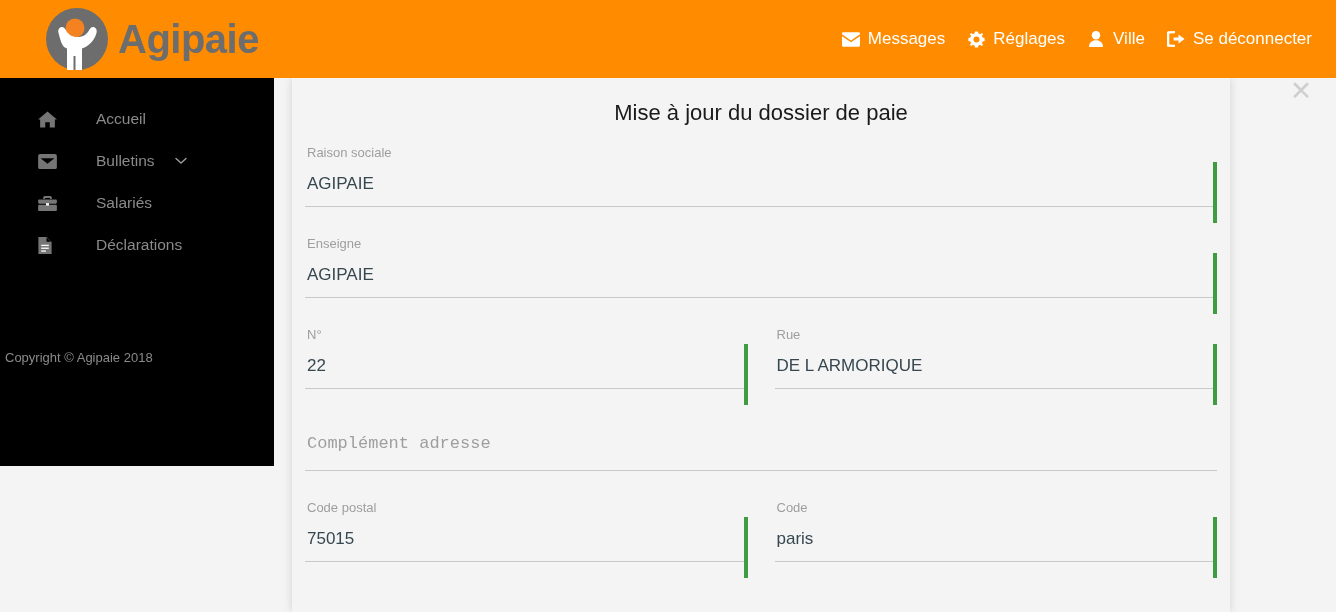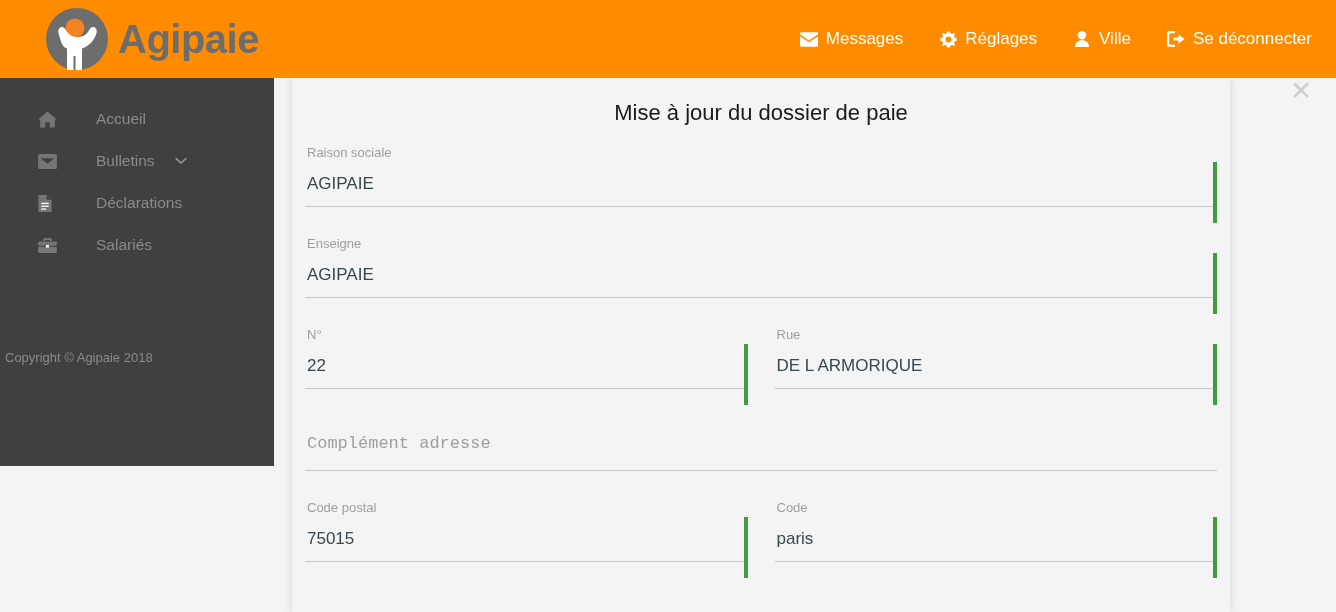--- a/index.html
+++ b/index.html
@@ -50,21 +50,21 @@
     font-weight: bold;
     color: #6d6d6d;
     letter-spacing: -0.5px;
     line-height: 1;
   }
 
   .header-nav {
     display: flex;
     align-items: center;
     margin-right: 24px;
-    gap: 36px;
+    gap: 22px;
   }
 
   .header-link {
     display: flex;
     align-items: center;
     gap: 8px;
     color: #ffffff;
     font-size: 17px;
     text-decoration: none;
     cursor: pointer;
@@ -79,21 +79,21 @@
     justify-content: center;
   }
   .header-link .hico svg { display: block; }
 
   
   .sidebar {
     position: absolute;
     top: 78px; left: 0;
     width: 274px;
     height: 388px;
-    background: #404040;
+    background: #000000;
     z-index: 5;
   }
 
   .sidebar-close {
     position: absolute;
     top: 78px;
     right: 22px;
     width: 26px;
     height: 26px;
     cursor: pointer;
@@ -327,42 +327,42 @@
       <span class="nav-label">Bulletins</span>
       <span class="nav-caret">
         <svg viewBox="0 0 12 8" width="12" height="8" aria-hidden="true">
           <path d="M1 1.5 L6 6 L11 1.5" fill="none" stroke="#9e9e9e" stroke-width="1.4" stroke-linecap="round" stroke-linejoin="round"></path>
         </svg>
       </span>
     </li>
 
     <li class="nav-item">
       <span class="nav-icon">
+        <svg viewBox="0 0 20 16" width="19" height="15" fill="#757575" aria-hidden="true">
+          <path d="M7 0 L13 0 A1.6 1.6 0 0 1 14.6 1.6 L14.6 3.2 L12.6 3.2 L12.6 2 L7.4 2 L7.4 3.2 L5.4 3.2 L5.4 1.6 A1.6 1.6 0 0 1 7 0 Z"></path>
+          <rect x="0" y="3.6" width="20" height="4.6" rx="1.2"></rect>
+          <rect x="0" y="9.4" width="20" height="6.6" rx="1.2"></rect>
+          <rect x="8.4" y="7.6" width="3.2" height="2.6" fill="#fafafa"></rect>
+        </svg>
+      </span>
+      <span class="nav-label">Salariés</span>
+    </li>
+
+    <li class="nav-item">
+      <span class="nav-icon">
         <svg viewBox="0 0 14 18" width="14" height="17" fill="#757575" aria-hidden="true">
           <path d="M0 0 L8.6 0 L14 5.2 L14 18 L0 18 Z M8.6 0.5 L8.6 5 L13.4 5 Z" fill-rule="evenodd"></path>
           <rect x="3" y="8.2" width="8" height="1.4" fill="#fafafa"></rect>
           <rect x="3" y="11.2" width="8" height="1.4" fill="#fafafa"></rect>
           <rect x="3" y="14.2" width="5" height="1.4" fill="#fafafa"></rect>
         </svg>
       </span>
       <span class="nav-label">Déclarations</span>
     </li>
 
-    <li class="nav-item">
-      <span class="nav-icon">
-        <svg viewBox="0 0 20 16" width="19" height="15" fill="#757575" aria-hidden="true">
-          <path d="M7 0 L13 0 A1.6 1.6 0 0 1 14.6 1.6 L14.6 3.2 L12.6 3.2 L12.6 2 L7.4 2 L7.4 3.2 L5.4 3.2 L5.4 1.6 A1.6 1.6 0 0 1 7 0 Z"></path>
-          <rect x="0" y="3.6" width="20" height="4.6" rx="1.2"></rect>
-          <rect x="0" y="9.4" width="20" height="6.6" rx="1.2"></rect>
-          <rect x="8.4" y="7.6" width="3.2" height="2.6" fill="#fafafa"></rect>
-        </svg>
-      </span>
-      <span class="nav-label">Salariés</span>
-    </li>
-
 
   </ul>
 
   <div class="copyright">Copyright © Agipaie 2018</div>
 </aside>
 
 <div class="sidebar-close">✕</div>
 
 <main class="content-card">
 

